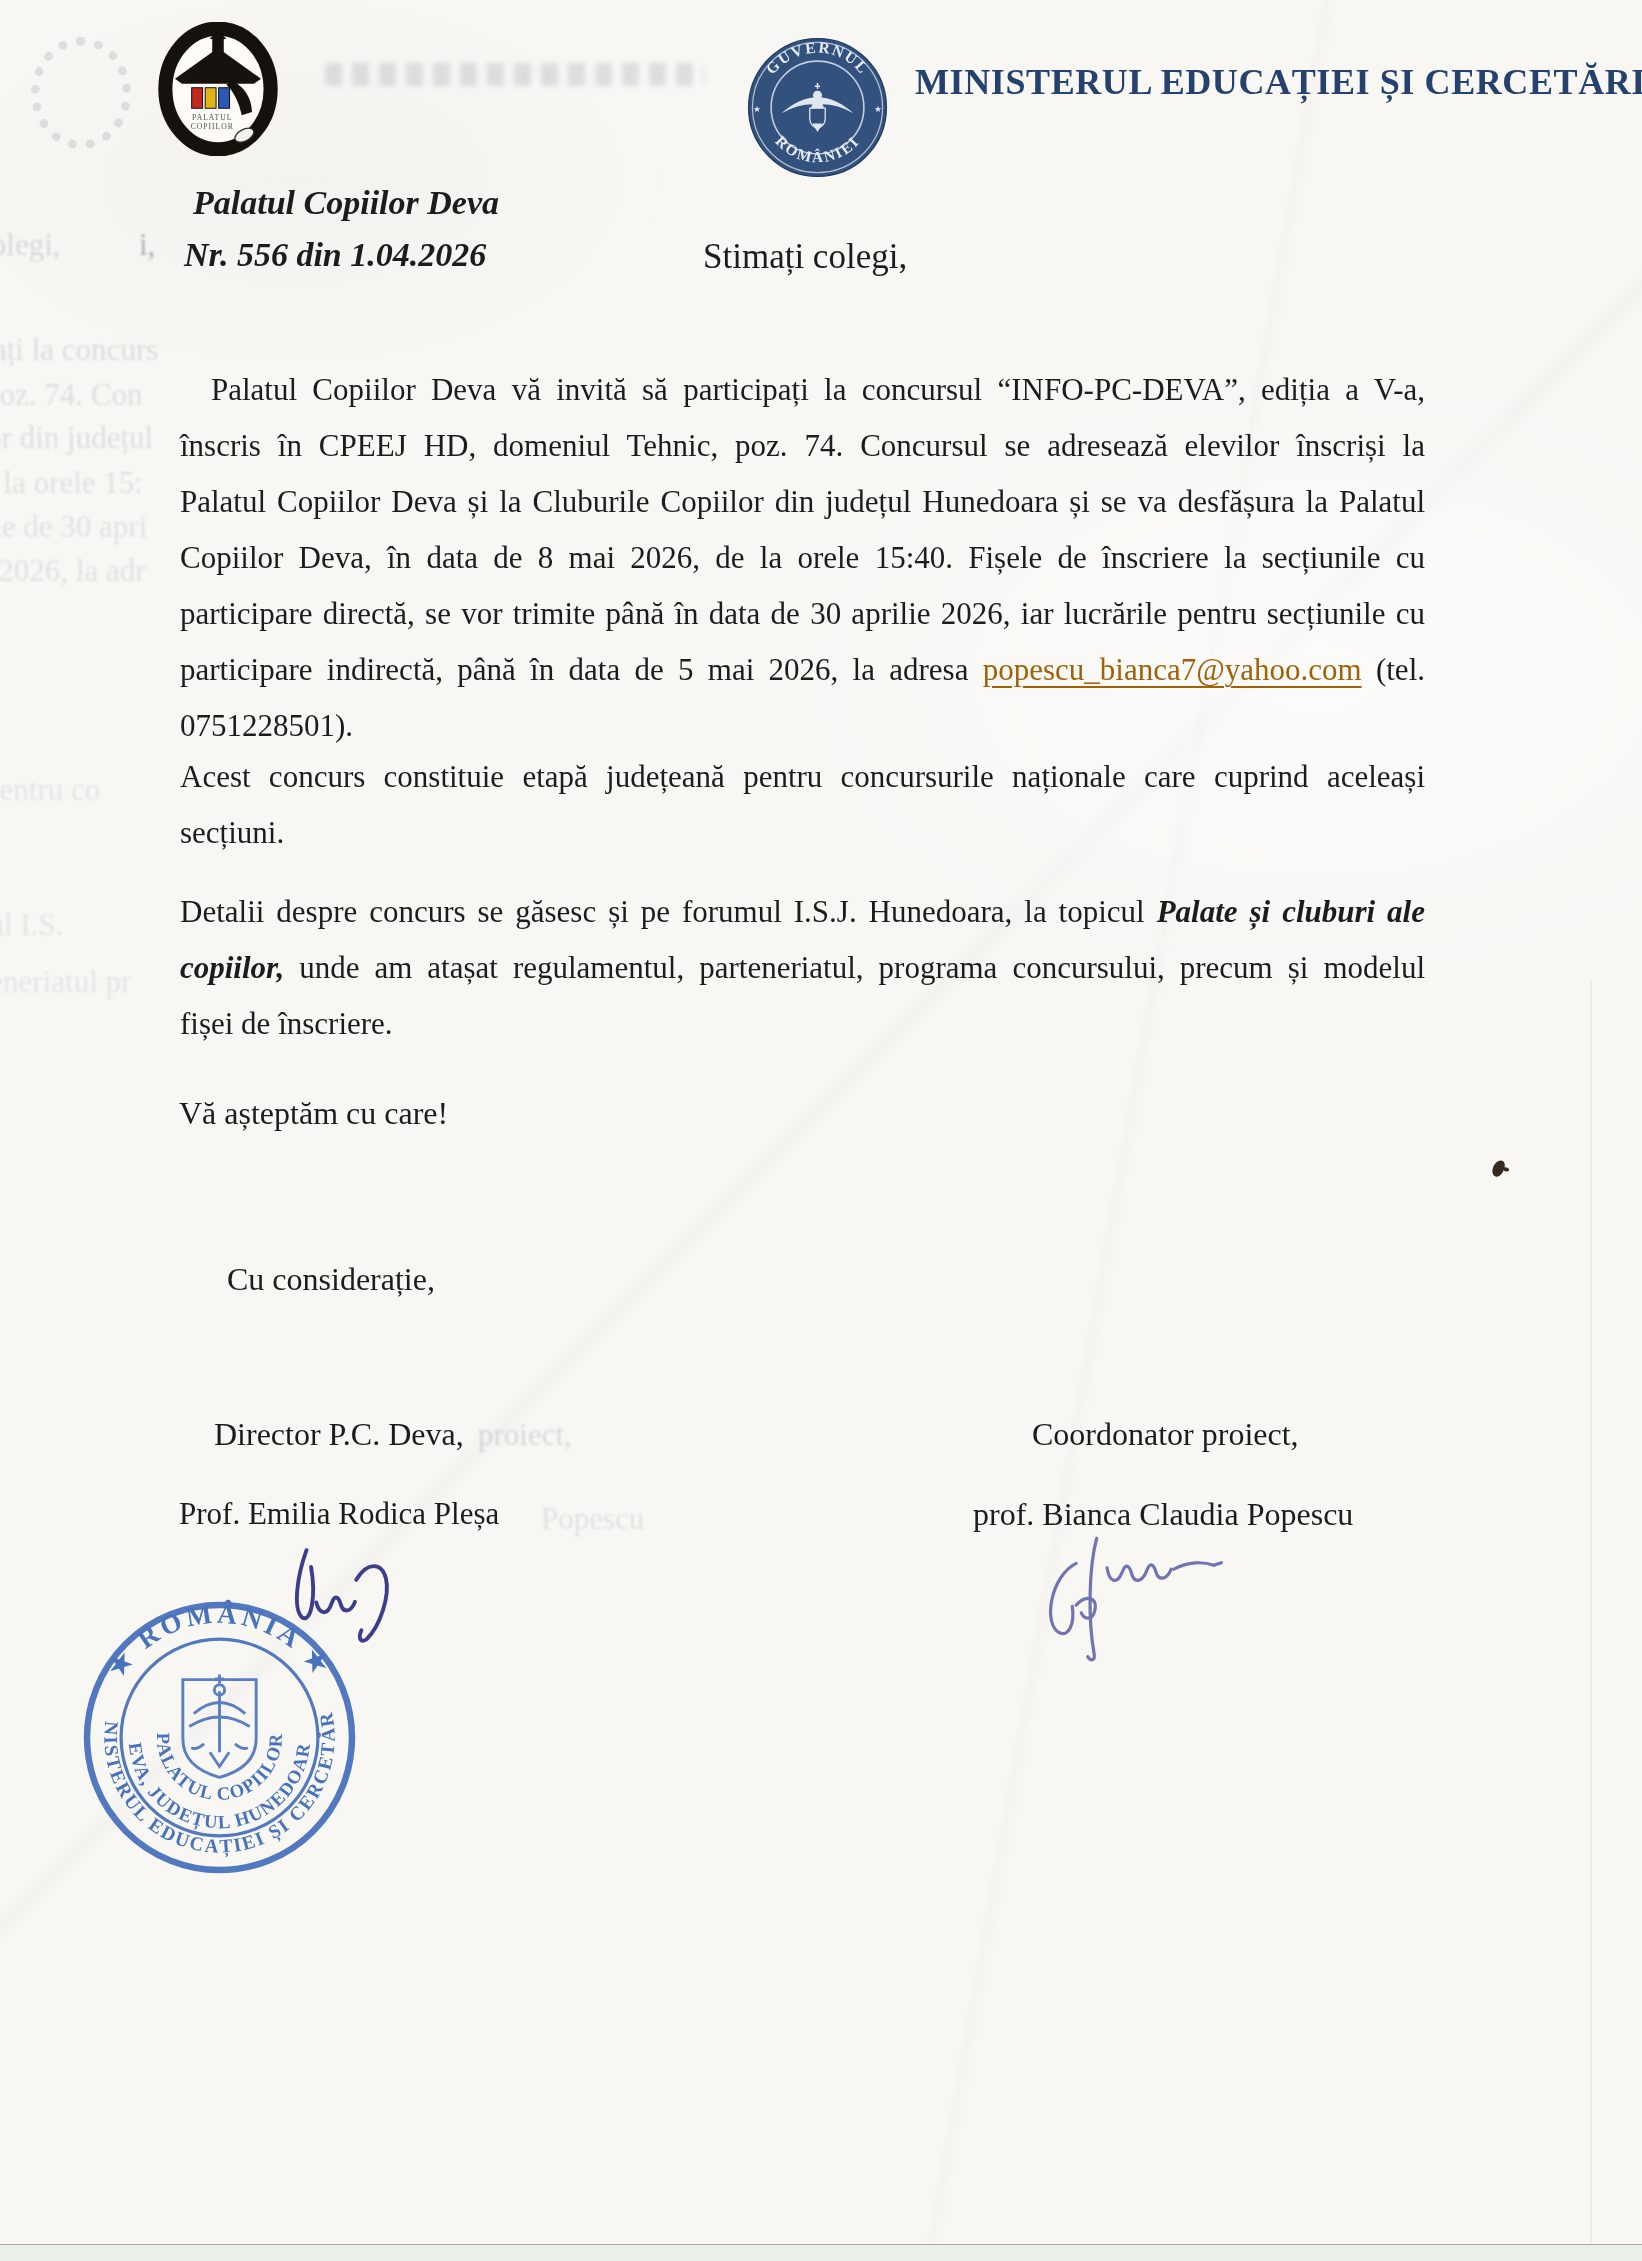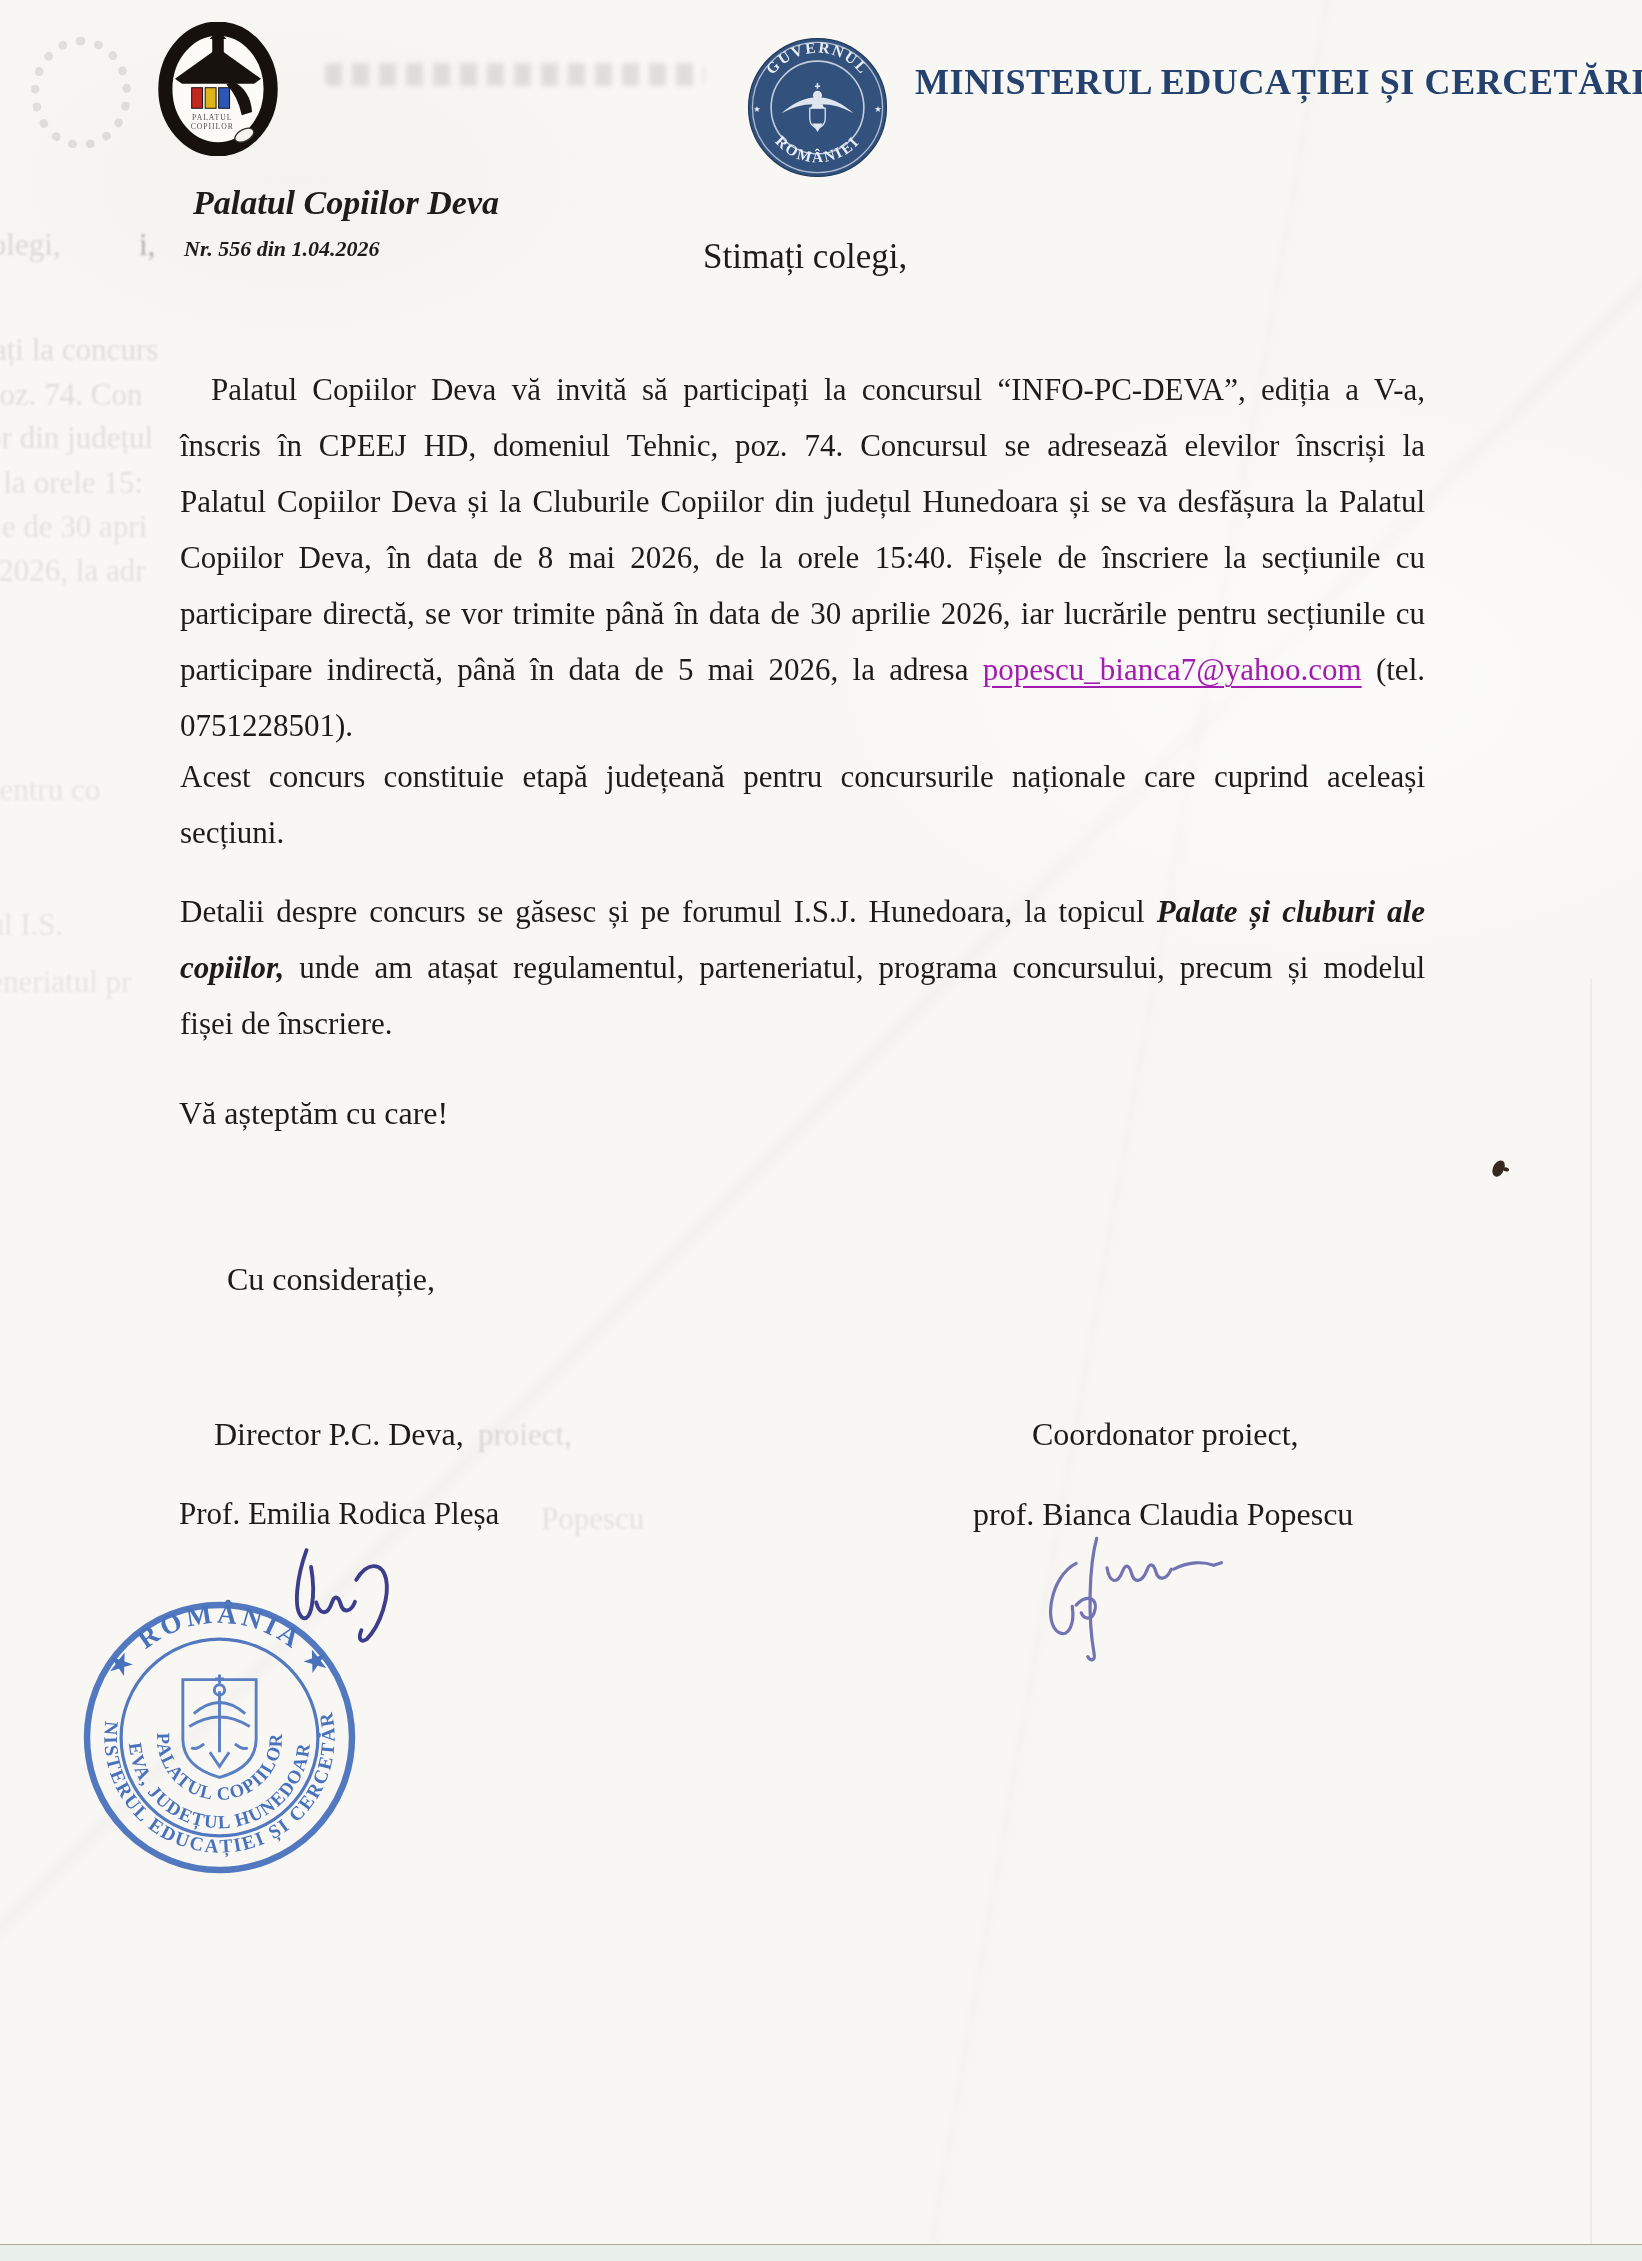--- a/index.html
+++ b/index.html
@@ -22,38 +22,38 @@
   
   .ministry-title{
     left:915px; top:61px; font-size:36px; font-weight:bold;
     letter-spacing:0.6px; color:#25426f; white-space:nowrap;
   }
   .palace-logo{left:157px; top:22px; width:122px; height:134px;}
   .gov-seal{left:746px; top:36px; width:143px; height:143px;}
 
   
   .org-name{left:184px; top:184px; font-size:34px; font-weight:bold; font-style:italic; white-space:nowrap;margin-left:9px;}
-  .reg-number{left:184px; top:236px; font-size:22px; font-weight:bold; font-style:italic; white-space:nowrap;}
+  .reg-number{left:184px; top:236px; font-size:34px; font-weight:bold; font-style:italic; white-space:nowrap;}
   .salutation{left:703px; top:237px; font-size:35px; white-space:nowrap;}
 
   
   .para{left:180px; width:1245px; font-size:31px;}
   .para-1{top:362px;}
   .para-2{top:749px;}
   .para-3{top:884px;}
   .bline{
     height:56px; line-height:56px;
     text-align:justify; text-align-last:justify;
     white-space:normal;
   }
   .bline.last{text-align-last:left;}
   .para.indent .bline:first-child{text-indent:31px;}
   .bi{font-weight:bold; font-style:italic;}
   .email{
-    color:#a21caf;
+    color:#a16207;
     text-decoration:underline;
     text-decoration-thickness:1.9px;
     text-underline-offset:5.8px;
     cursor:pointer;
   }
 
   .farewell{left:179px; top:1095px; font-size:32px; white-space:nowrap;}
   .regards{left:227px; top:1261px; font-size:32px; white-space:nowrap;}
 
   

